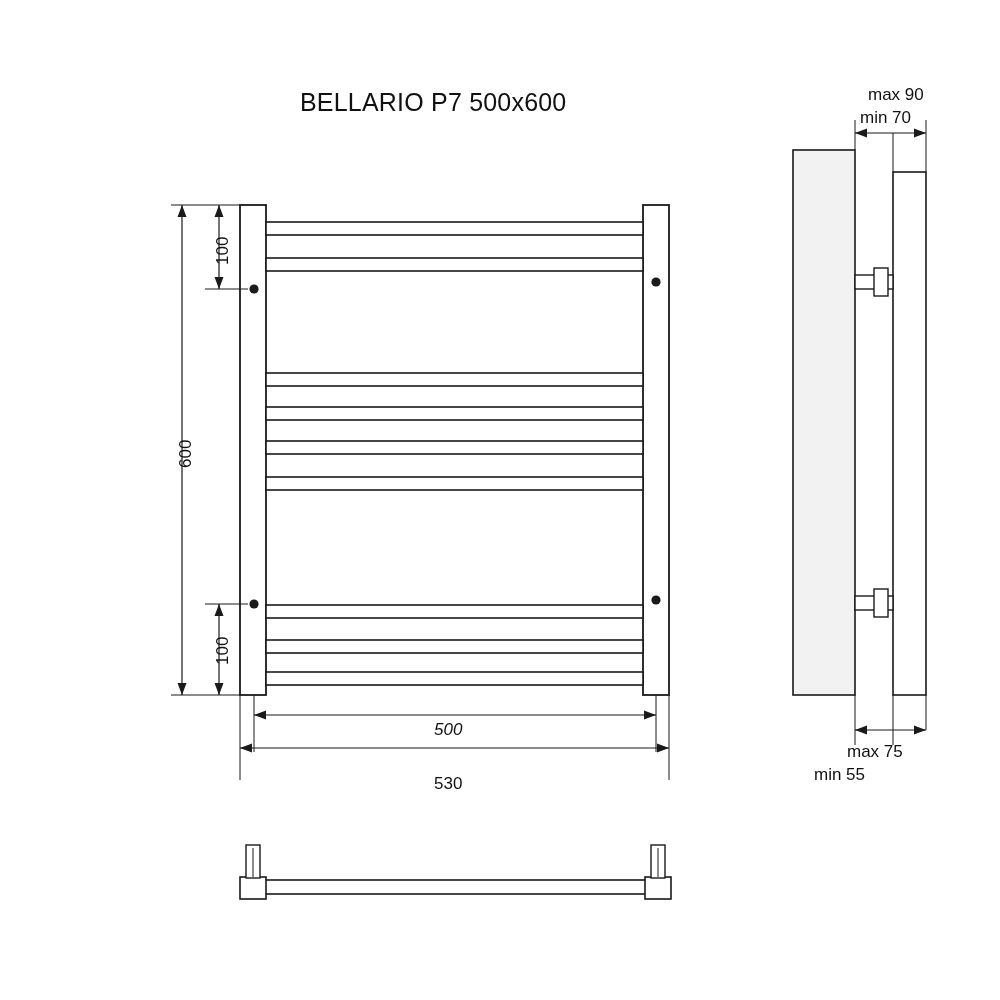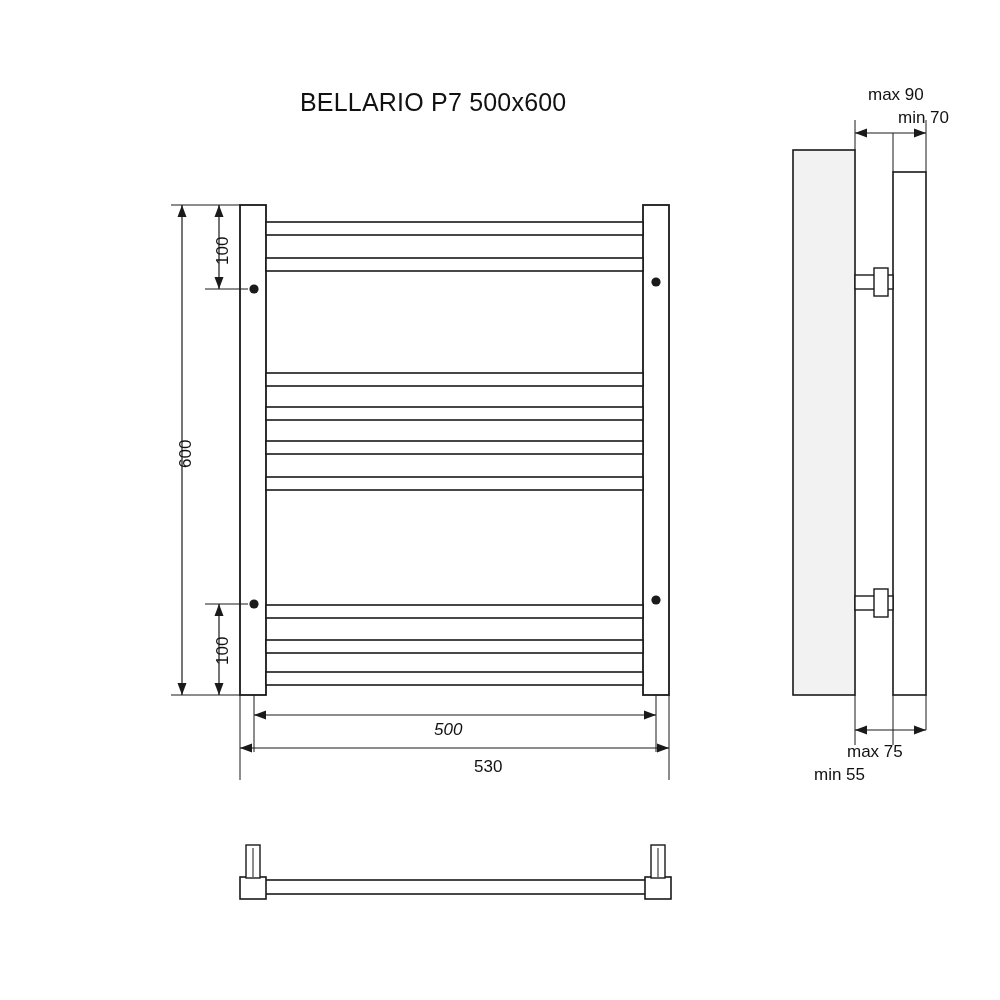--- a/index.html
+++ b/index.html
@@ -150,23 +150,23 @@
   </div>
 
   <div class="dimlabel vert" style="left:213px; top:265px;">100</div>
 
   <div class="dimlabel vert" style="left:176px; top:468px;">600</div>
 
   <div class="dimlabel vert" style="left:213px; top:665px;">100</div>
 
   <div class="dimlabel" style="left:434px; top:720px;font-style:italic;">500</div>
 
-  <div class="dimlabel" style="left:434px; top:757px;margin-left:40px;">530</div>
+  <div class="dimlabel" style="left:434px; top:774px;">530</div>
 
   <div class="dimlabel" style="left:860px; top:85px;margin-left:8px;">max 90</div>
 
-  <div class="dimlabel" style="left:860px; top:108px;margin-left:38px;">min 70</div>
+  <div class="dimlabel" style="left:860px; top:108px;">min 70</div>
 
   <div class="dimlabel" style="left:847px; top:742px;">max 75</div>
 
   <div class="dimlabel" style="left:814px; top:765px;">min 55</div>
 
 </div>
 
 </body></html>

